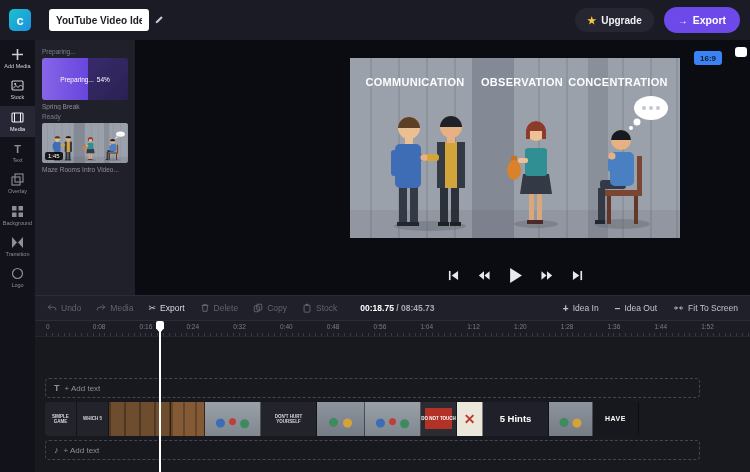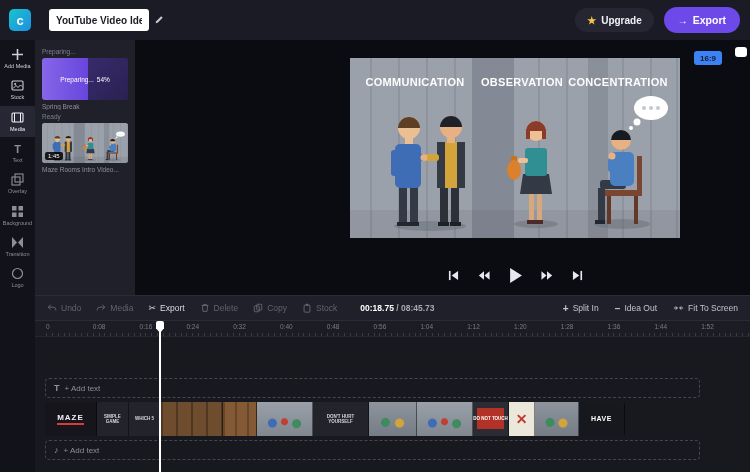--- a/index.html
+++ b/index.html
@@ -415,21 +415,21 @@
           <rect x="4.5" y="1" width="3" height="2.5" rx=".5" fill="currentColor" stroke="none"></rect>
         </svg>
       <span>Stock</span>
     </button>
     <div class="time-display">
       <span>00:18.75</span><span class="time-sep"> / </span><span class="time-total">08:45.73</span>
     </div>
     <div class="right-tools">
       <button class="tool">
         <span class="zoom-glyph">+</span>
-        <span>Split In</span>
+        <span>Idea In</span>
       </button>
       <button class="tool">
         <span class="zoom-glyph">−</span>
         <span>Idea Out</span>
       </button>
       <button class="tool">
         <svg width="11" height="10" viewBox="0 0 13 12">
             <path d="M1 6h4M3.2 4 5.2 6 3.2 8M12 6H8M9.8 4 7.8 6l2 2"></path>
           </svg>
         <span>Fit To Screen</span>
@@ -453,23 +453,20 @@
         <span class="tick" style="left: 525.8px;">1:28</span>
         <span class="tick" style="left: 572.6px;">1:36</span>
         <span class="tick" style="left: 619.4px;">1:44</span>
         <span class="tick" style="left: 666.2px;">1:52</span>
       </div>
     <div class="track-dashed track-text-row">
       <span class="t-icon">T</span>
       <span>+ Add text</span>
     </div>
     <div class="track-clips">
-        <div class="clip clip-maze" style="width: 52px;">
-          <span>MAZE</span>
-        </div>
         <div class="clip clip-title" style="width: 32px;">
           <span>SIMPLE GAME</span>
         </div>
         <div class="clip clip-title" style="width: 32px;">
           <span>WHICH 5</span>
         </div>
         <div class="clip clip-wood" style="width: 62px;">
           <span></span>
         </div>
         <div class="clip clip-wood2" style="width: 34px;">
@@ -485,20 +482,23 @@
           <span></span>
         </div>
         <div class="clip clip-scene" style="width: 56px;">
           <span></span>
         </div>
         <div class="clip clip-sign" style="width: 36px;">
           <span>DO NOT TOUCH</span>
         </div>
         <div class="clip clip-cross" style="width: 26px;">
           <span>✕</span>
+        </div>
+        <div class="clip clip-hints" style="width: 66px;">
+          <span>5 Hints</span>
         </div>
         <div class="clip clip-scene2" style="width: 44px;">
           <span></span>
         </div>
         <div class="clip clip-have" style="width: 46px;">
           <span>HAVE</span>
         </div>
       </div>
     <div class="track-dashed track-audio-row">
       <span class="t-icon">♪</span>

